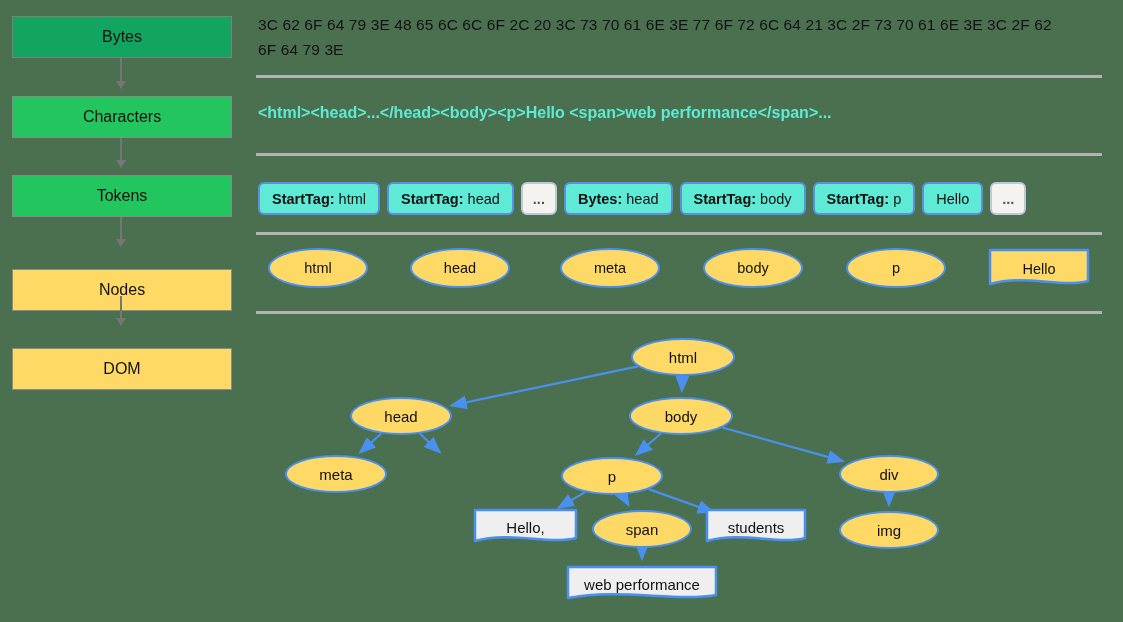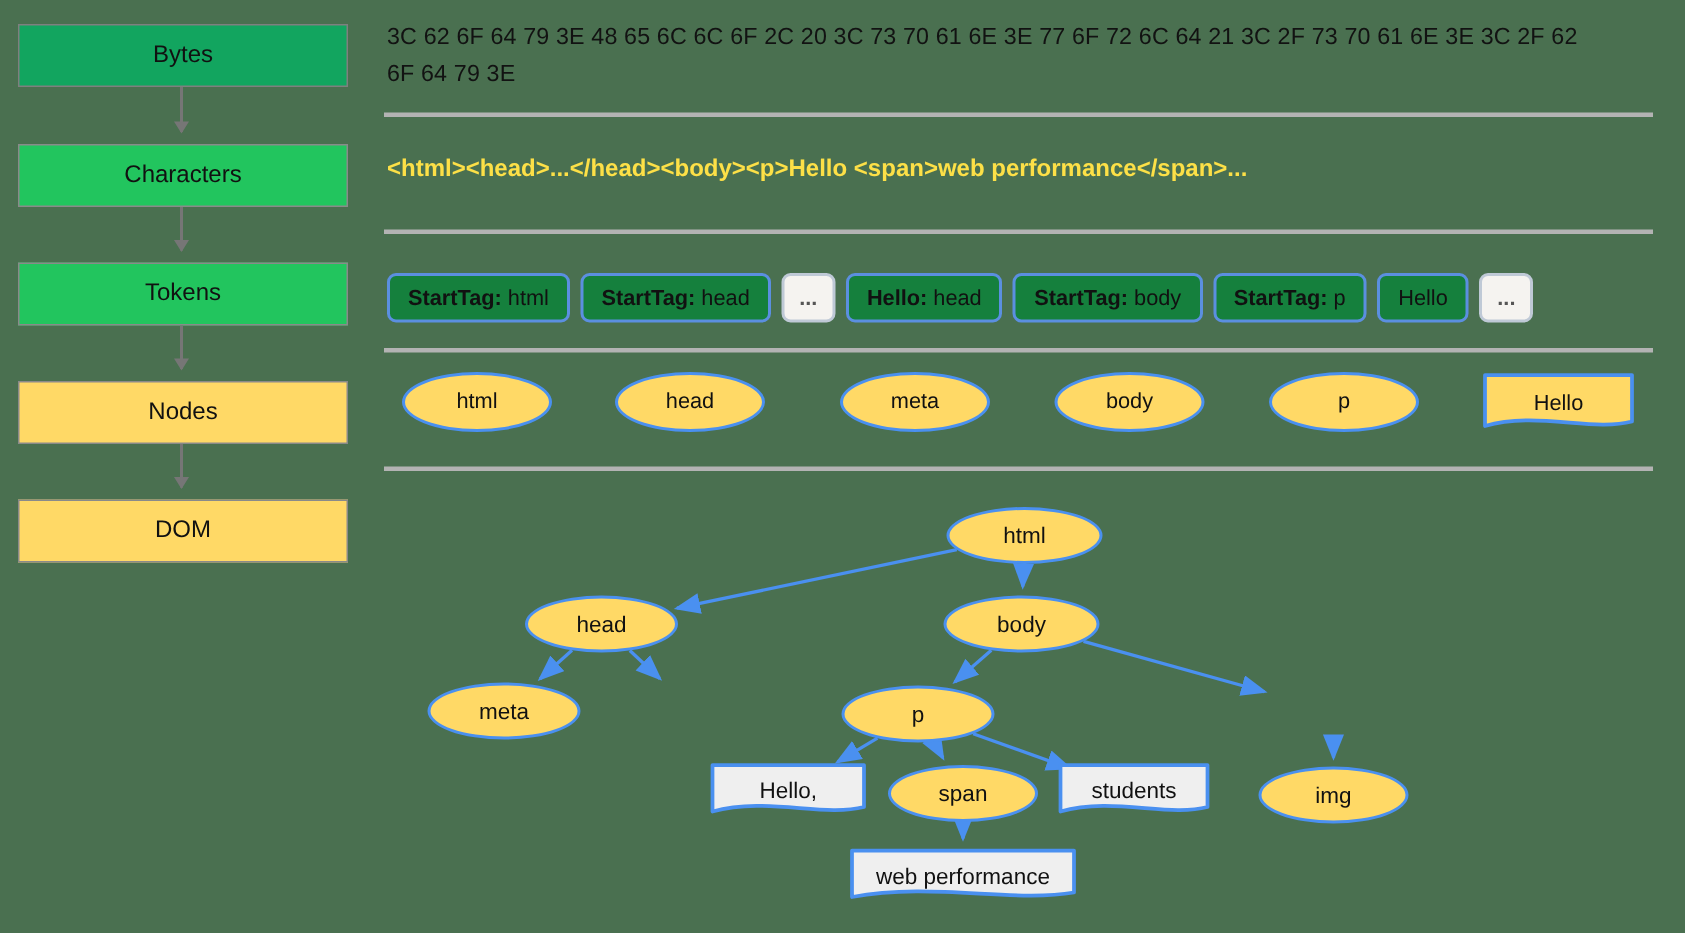--- a/index.html
+++ b/index.html
@@ -16,46 +16,46 @@
   .pipe-box{
     position:absolute;left:12px;width:220px;height:42px;
     border:1px solid #8a8a8a;
     box-sizing:border-box;
     display:flex;align-items:center;justify-content:center;
     font-size:16px;color:#111;
     box-shadow:0 0 0 0 rgba(0,0,0,0);
   }
   .pipe-box.green{background:#12a55f;border-color:#7f7f7f;}
   .pipe-box.blue{background:#22c55e;border-color:#8a8a8a;}
-  .pipe-box.yellow{background:#ffd966;border-color:#8a8a8a;}
+  .pipe-box.yellow{background:#ffd966;border-color:#8a8a8a;margin-top:15px;}
 
   .pipe-arrow{position:absolute;left:120px;width:2px;background:#767676;}
   .pipe-arrow:after{
     content:"";position:absolute;left:-4px;bottom:-1px;
     width:0;height:0;border-left:5px solid transparent;border-right:5px solid transparent;
     border-top:8px solid #767676;
   }
 
   
   .rule{position:absolute;left:256px;width:846px;height:3px;background:#b3b3b3;}
 
   
   .bytes-text{
     position:absolute;left:258px;top:12px;width:800px;
     font-size:15.5px;line-height:25px;color:#121212;letter-spacing:.1px;
   }
   .chars-text{
     position:absolute;left:258px;top:104px;
-    font-size:16px;font-weight:bold;color:#fde047;white-space:nowrap;
+    font-size:16px;font-weight:bold;color:#5eead4;white-space:nowrap;
   }
 
   
   .token-row{position:absolute;left:258px;top:182px;display:flex;gap:7px;align-items:center;}
   .token{
-    background:#15803d;border:2px solid #5b8fe0;border-radius:6px;
+    background:#5eead4;border:2px solid #5b8fe0;border-radius:6px;
     height:33px;box-sizing:border-box;
     display:flex;align-items:center;justify-content:center;gap:4px;
     padding:0 12px;font-size:14.5px;color:#111;white-space:nowrap;
   }
   .token .k{font-weight:bold;}
   .token.ellipsis{background:#f5f3f0;border-color:#bfc9d6;padding:0 10px;font-weight:bold;color:#555;}
 
   
   .node-row{position:absolute;left:258px;top:248px;width:846px;height:50px;}
   .ellipse{
@@ -126,21 +126,21 @@
         <span>html</span>
       </div>
       <div class="token">
         <span class="k">StartTag:</span>
         <span>head</span>
       </div>
       <div class="token ellipsis">
         <span>...</span>
       </div>
       <div class="token">
-        <span class="k">Hello:</span>
+        <span class="k">Bytes:</span>
         <span>head</span>
       </div>
       <div class="token">
         <span class="k">StartTag:</span>
         <span>body</span>
       </div>
       <div class="token">
         <span class="k">StartTag:</span>
         <span>p</span>
       </div>
@@ -203,20 +203,23 @@
       </div>
       <div class="t-node el" style="left: 629px; top: 397px; width: 104px; height: 38px;">
         <span>body</span>
       </div>
       <div class="t-node el" style="left: 285px; top: 455px; width: 102px; height: 38px;">
         <span>meta</span>
       </div>
       <div class="t-node el" style="left: 561px; top: 457px; width: 102px; height: 38px;">
         <span>p</span>
       </div>
+      <div class="t-node el" style="left: 839px; top: 455px; width: 100px; height: 38px;">
+        <span>div</span>
+      </div>
       <div class="t-node txt" style="left: 473px; top: 508px; width: 105px; height: 39px;">
         <svg width="105" height="39" viewBox="0 0 105 39">
           <path d="M2,2 L103,2 L103,30 C75.6,37 37.8,23 2,33 Z" fill="#efefef" stroke="#4a90f0" stroke-width="2.5" stroke-linejoin="round"></path>
         </svg>
         <span>Hello,</span>
       </div>
       <div class="t-node el" style="left: 592px; top: 510px; width: 100px; height: 38px;">
         <span>span</span>
       </div>
       <div class="t-node el" style="left: 839px; top: 511px; width: 100px; height: 38px;">

